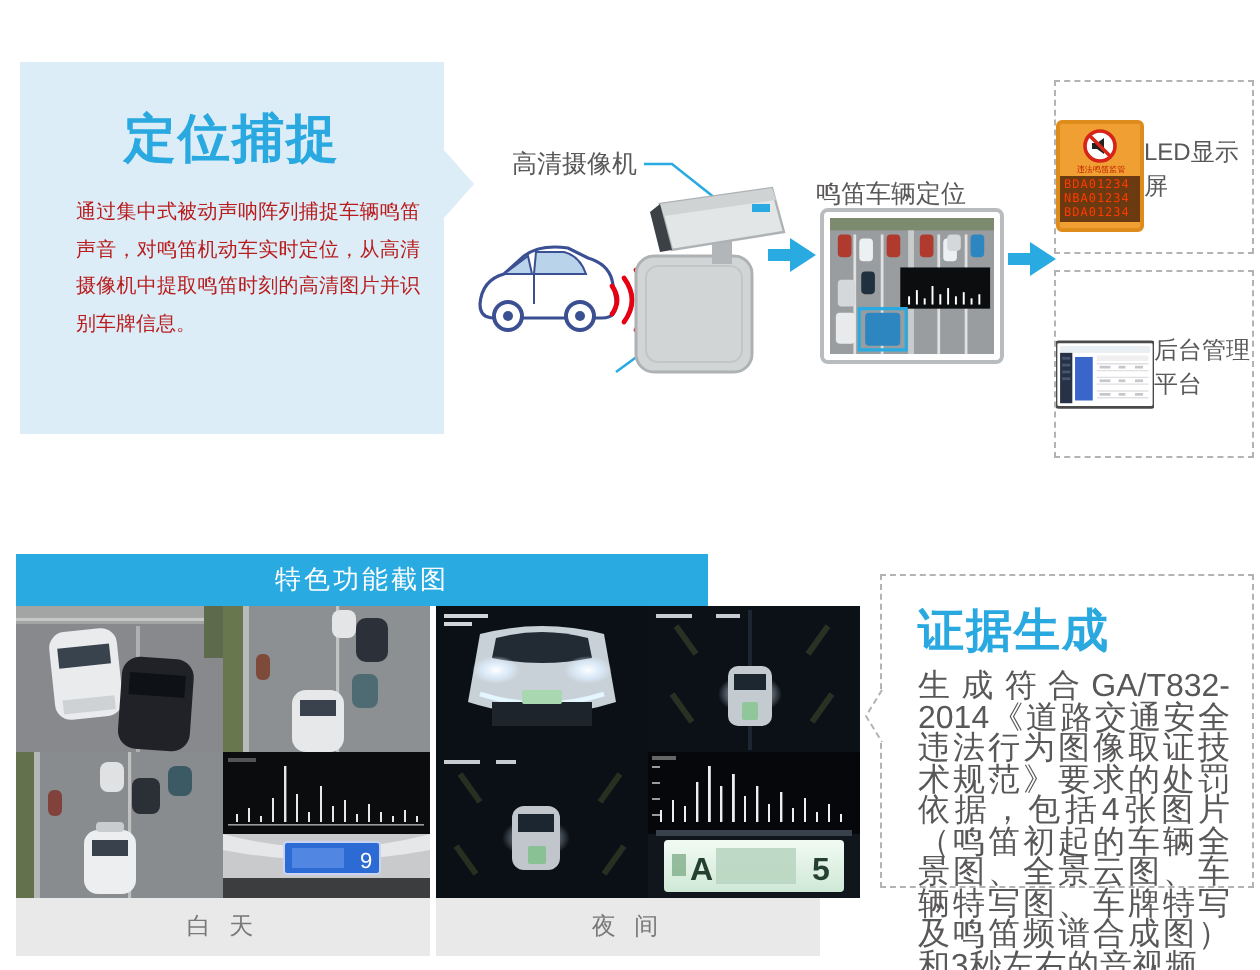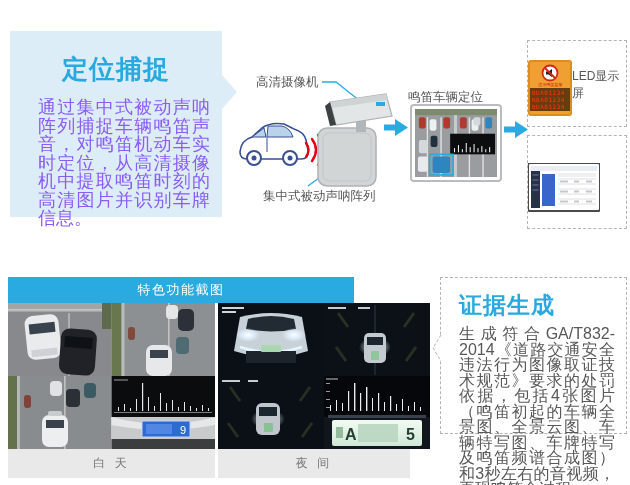--- a/index.html
+++ b/index.html
@@ -5,21 +5,21 @@
   html,body{margin:0;padding:0;background:#fff;}
   .page{position:relative;width:630px;height:485px;background:#fff;overflow:hidden;
         font-family:"Liberation Sans","DejaVu Sans",sans-serif;color:#595757;}
   .abs{position:absolute;}
 
   
   .capture-panel{left:10px;top:31px;width:212px;height:186px;background:#dcedf8;}
   .capture-panel .tri{position:absolute;right:-15px;top:44px;width:0;height:0;
     border-top:17px solid transparent;border-bottom:17px solid transparent;border-left:15px solid #dcedf8;}
   .capture-title{left:38px;top:52px;font-size:26px;font-weight:bold;color:#29a9e0;letter-spacing:1px;margin-left:24px;}
-  .capture-body{left:38px;top:98px;width:172px;font-size:18px;line-height:18.5px;color:#8b5cf6;text-align:justify;}
+  .capture-body{left:38px;top:98px;width:172px;font-size:10px;line-height:18.5px;color:#b91c1c;text-align:justify;}
 
   
   .diag-label{font-size:12.5px;color:#595757;white-space:nowrap;font-family:Liberation Serif, serif;}
   .lbl-camera{left:256px;top:74px;}
   .lbl-sonar{left:263px;top:188px;}
   .lbl-positioning{left:408px;top:89px;width:96px;text-align:left;}
   .diagram-art{left:230px;top:40px;}
   .flow-arrow{width:24px;height:17px;}
   .arrow1{left:384px;top:119px;}
   .arrow2{left:504px;top:121px;}
@@ -45,21 +45,21 @@
     display:flex;align-items:center;justify-content:center;font-size:13px;letter-spacing:1.5px;}
   .photo{top:303px;height:146px;overflow:hidden;}
   .photo-day{left:8px;width:207px;}
   .photo-night{left:218px;width:212px;}
   .caption{top:449px;height:29px;background:#e9e9e9;color:#7a7878;font-size:12px;letter-spacing:3px;
     display:flex;align-items:center;justify-content:center;}
   .cap-day{left:8px;width:207px;}
   .cap-night{left:218px;width:192px;}
 
   
-  .evidence-box{left:440px;top:277px;width:187px;height:157px;border:1px dashed #b3b3b3;background:#fff;box-sizing:border-box;}
+  .evidence-box{left:440px;top:287px;width:187px;height:157px;border:1px dashed #b3b3b3;background:#fff;box-sizing:border-box;}
   .evidence-notch-cover{position:absolute;left:-1px;top:57px;width:3px;height:26px;background:#fff;}
   .evidence-notch{position:absolute;left:-9px;top:56px;}
   .evidence-title{position:absolute;left:18px;top:12px;font-size:23px;font-weight:bold;color:#29a9e0;letter-spacing:1px;}
   .evidence-body{position:absolute;left:18px;top:48px;width:156px;font-size:16px;line-height:15.5px;color:#595757;text-align:justify;}
 
   svg text{font-family:"Liberation Sans","DejaVu Sans",sans-serif;}
 </style>
 </head>
 <body>
 
@@ -102,21 +102,20 @@
     <g>
       <rect x="126" y="80" width="10" height="12" fill="#b2b6b8"></rect>
       <polygon points="100,62 156,54 162,76 106,85" fill="#e3e6e7" stroke="#aeb2b4" stroke-width="1.2"></polygon>
       <polygon points="100,62 156,54 158,60 102,68" fill="#cfd3d4"></polygon>
       <polygon points="100,62 106,85 100,86 95,66" fill="#3c4146"></polygon>
       <rect x="146" y="62" width="9" height="4" fill="#29abe2"></rect>
     </g>
   </svg>
 
   <div class="abs diag-label lbl-camera">高清摄像机</div>
-  <div class="abs diag-label lbl-sonar">集中式被动声呐阵列</div>
   <div class="abs diag-label lbl-positioning">鸣笛车辆定位</div>
 
   <svg class="abs flow-arrow arrow1" viewBox="0 0 24 17">
     <path d="M0,5.5 h11 v-5.5 l13,8.5 -13,8.5 v-5.5 h-11 z" fill="#29abe2"></path>
   </svg>
   <svg class="abs flow-arrow arrow2" viewBox="0 0 24 17">
     <path d="M0,5.5 h11 v-5.5 l13,8.5 -13,8.5 v-5.5 h-11 z" fill="#29abe2"></path>
   </svg>
 
   <div class="abs monitor">
@@ -203,20 +202,21 @@
           <rect x="46" y="17.5" width="5" height="2"></rect>
           <rect x="58" y="17.5" width="6" height="2"></rect>
         <rect x="32" y="27.5" width="8" height="2"></rect>
           <rect x="46" y="27.5" width="5" height="2"></rect>
           <rect x="58" y="27.5" width="6" height="2"></rect>
         <rect x="32" y="37.5" width="8" height="2"></rect>
           <rect x="46" y="37.5" width="5" height="2"></rect>
           <rect x="58" y="37.5" width="6" height="2"></rect>
         </g>
     </svg>
+    <div class="box-label">后台管理平台</div>
   </div>
 
   <div class="abs shots-header">特色功能截图</div>
 
   <div class="abs photo photo-day">
     <svg width="207" height="146" viewBox="0 0 207 146">
 
       <g>
         <rect x="0" y="0" width="103.5" height="73" fill="#87898c"></rect>
         <rect x="0" y="0" width="103.5" height="9" fill="#a3a5a4"></rect>

